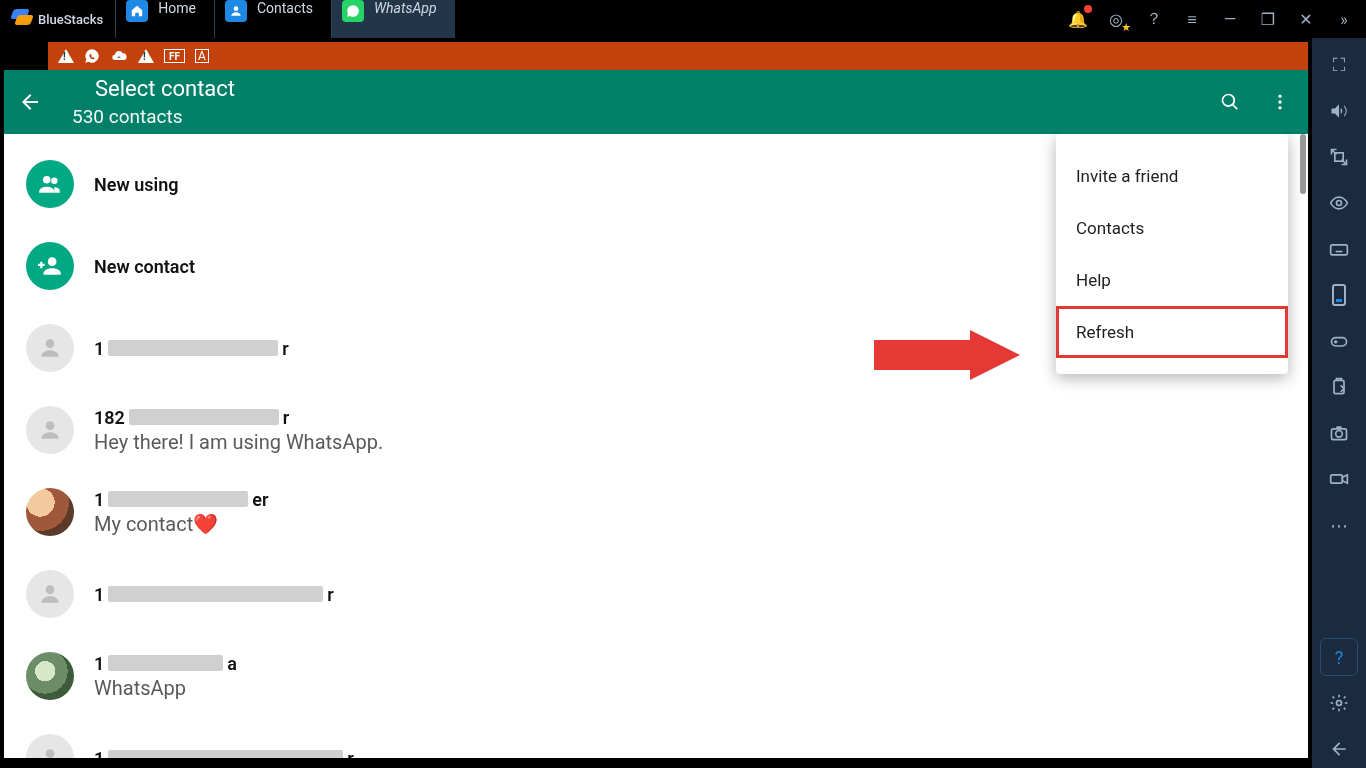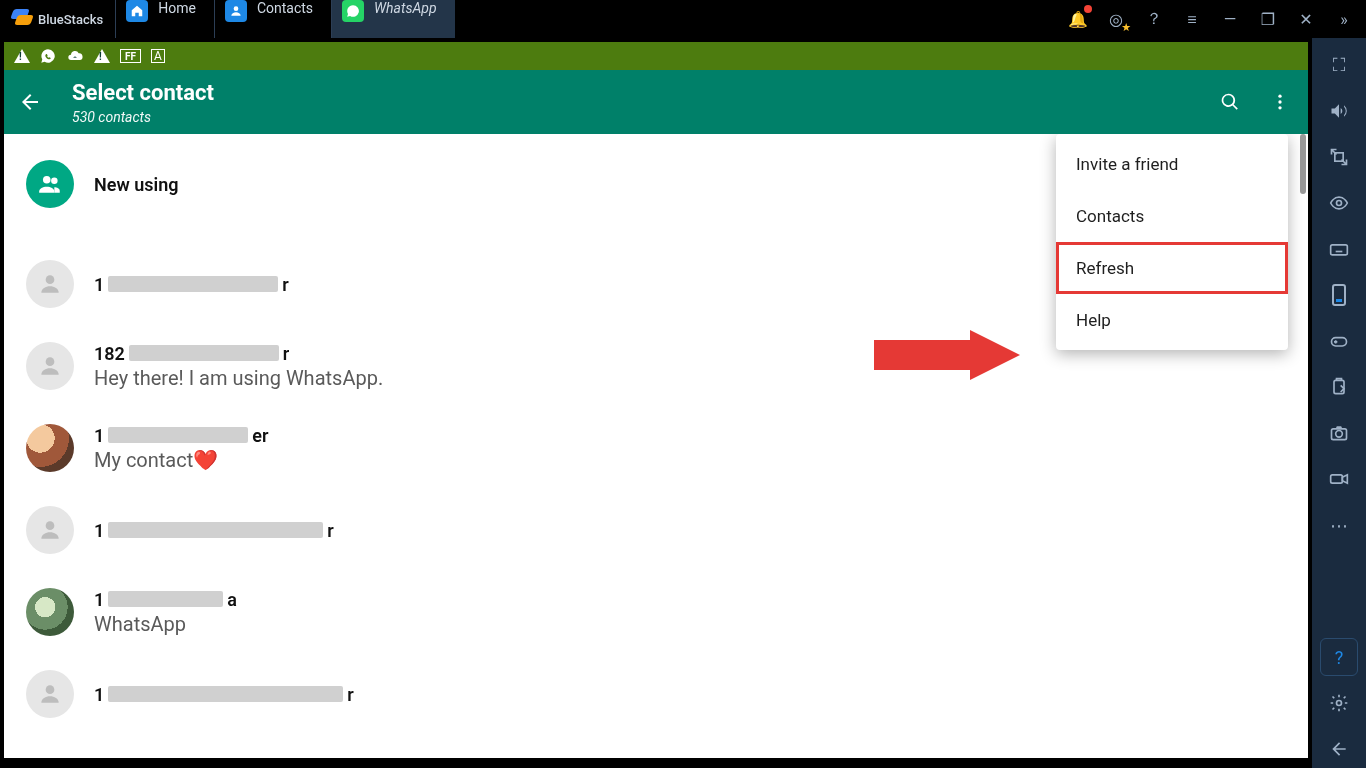--- a/index.html
+++ b/index.html
@@ -26,52 +26,52 @@
 
   
   .main-row { display:flex; height: calc(768px - 38px); }
   .app-area { flex:1; background:#000; padding: 4px 4px 10px 4px; display:flex; flex-direction:column; }
   .side-panel { width: 54px; background:#1a2b3f; display:flex; flex-direction:column; align-items:center; padding-top:8px; gap:8px; }
   .side-panel .sp-icon { width:38px; height:38px; display:flex; align-items:center; justify-content:center; color:#9fb1c6; font-size:18px; cursor:pointer; border-radius:6px;}
   .side-panel .spacer { flex:1; }
   .sp-highlight { color:#1e88e5 !important; border:1px solid #2a4b6e; border-radius:4px; width:34px; height:34px;}
 
   
-  .status-bar { height: 28px; background:#4d7c0f; display:flex; align-items:center; gap:10px; padding: 0 10px; color:#fff;}
+  .status-bar { height: 28px; background:#c2410c; display:flex; align-items:center; gap:10px; padding: 0 10px; color:#fff;margin-left:44px;}
   .status-bar .s-ic { font-size:16px; }
   .ffbox { font-size:10px; font-weight:700; padding:0 4px; border:1px solid #fff; height:14px; display:flex; align-items:center;}
   .mini-square { font-size:12px; border:1px solid #fff; width:14px; height:14px; display:flex; align-items:center; justify-content:center;}
   .warn-triangle { width:0; height:0; border-left:8px solid transparent; border-right:8px solid transparent; border-bottom:14px solid #fff; position:relative;}
   .warn-triangle::after{content:"!"; position:absolute; top:2px; left:-3px; font-size:10px; color:#0b3d35; font-weight:bold;}
 
   
   .wa-header { height:64px; background:#008069; display:flex; align-items:center; color:#fff; padding-left:14px; padding-right:18px; position:relative;}
   .back-arrow { font-size:22px; margin-right:30px; cursor:pointer;}
   .wa-title { display:flex; flex-direction:column; }
-  .wa-title .t1 { font-size:22px; font-weight:700;}
-  .wa-title .t2 { font-size:14px; opacity:0.95; margin-top:4px;font-style:italic;}
+  .wa-title .t1 { font-size:22px; font-weight:400;margin-left:23px;}
+  .wa-title .t2 { font-size:19px; opacity:0.95; margin-top:4px;}
   .wa-header-right { margin-left:auto; display:flex; gap:30px; align-items:center;}
   .wa-header-right .hicon { font-size:20px; cursor:pointer; color:#fff;}
 
   
   .list-area { flex:1; background:#fff; overflow:hidden; position:relative; }
   .list-inner { padding: 18px 0 0 0;}
   .row { display:flex; align-items:center; padding: 8px 20px 8px 22px; cursor:pointer;}
   .avatar { width:48px; height:48px; border-radius:50%; background:#e6e6e6; display:flex; align-items:center; justify-content:center; color:#b7b7b7; font-size:22px; flex-shrink:0; margin-right:20px;}
   .avatar.green { background:#00a884; color:#fff;}
   .avatar.photo1 { background: radial-gradient(circle at 30% 30%, #f4c99e 0 30%, #a0583a 30% 60%, #5b3a2a 60% 100%);}
   .avatar.photo2 { background: radial-gradient(circle at 40% 40%, #d7e8c6 0 25%, #6b8e67 25% 55%, #3d5a3a 55% 100%);}
   .row .info { display:flex; flex-direction:column; gap:2px; position:relative;}
   .name { font-size:18px; font-weight:600; color:#111; display:flex; align-items:center; gap:4px;}
   .status { font-size:20px; color:#5a5a5a;}
   .gap { height: 18px; }
   .redact { display:inline-block; height:16px; background:#d0d0d0; border-radius:2px; vertical-align:middle;}
 
   
-  .popup-menu { position:absolute; top:0; right:20px; width:232px; background:#fff; border-radius:4px; box-shadow: 0 4px 16px rgba(0,0,0,0.3); z-index:100; padding:4px 0;}
+  .popup-menu { position:absolute; top:0; right:20px; width:232px; background:#fff; border-radius:4px; box-shadow: 0 4px 16px rgba(0,0,0,0.3); z-index:100; padding:16px 0;}
   .popup-menu .mi { padding: 16px 20px; font-size:17px; color:#1f1f1f; cursor:pointer;}
   .popup-menu .mi.highlight-box { outline:3px solid #e53935; outline-offset:-3px; }
 
   
   .red-arrow { position:absolute; top:196px; left:870px; z-index:200; pointer-events:none;}
   .red-arrow .shaft{ width:100px; height:30px; background:#e53935; position:absolute; top:10px; left:0;}
   .red-arrow .head{ width:0; height:0; border-top:25px solid transparent; border-bottom:25px solid transparent; border-left:50px solid #e53935; position:absolute; left:96px; top:0;}
 
   
   .scrollhint { position:absolute; right:2px; top:0; width:6px; height:60px; background:#999; border-radius:3px;}
@@ -184,20 +184,32 @@
                 <path d="M2 19c0-3 3.5-4.5 7-4.5s7 1.5 7 4.5v1H2z"></path>
                 <path d="M16 15c2.5 0 5 1 5 3.5V20h-5"></path>
               </svg>
           </div>
           <div class="info">
               <span class="name">New using</span>
             </div>
         </div>
         <div class="gap"></div>
 
+        <div class="row">
+          <div class="avatar green">
+            <svg width="26" height="26" viewBox="0 0 24 24" fill="white">
+                <circle cx="14" cy="8" r="4"></circle>
+                <path d="M6 19c0-3 3.5-5 8-5s8 2 8 5v1H6z"></path>
+                <path d="M4 8v6M1 11h6" stroke="white" stroke-width="2"></path>
+              </svg>
+          </div>
+          <div class="info">
+              <span class="name">New contact</span>
+            </div>
+        </div>
         <div class="gap"></div>
 
         <div class="row">
           <div class="avatar">
             <svg width="26" height="26" viewBox="0 0 24 24" fill="#bdbdbd">
                 <circle cx="12" cy="8" r="4"></circle>
                 <path d="M4 20c0-4 4-6 8-6s8 2 8 6z"></path>
               </svg>
           </div>
           <div class="info">
@@ -284,22 +296,22 @@
                 <span class="redact" style="width:235px"></span>
                 <span>r</span>
             </span>
           </div>
         </div>
       </div>
 
       <div class="popup-menu">
         <div class="mi">Invite a friend</div>
         <div class="mi">Contacts</div>
+        <div class="mi">Help</div>
         <div class="mi highlight-box">Refresh</div>
-        <div class="mi">Help</div>
       </div>
 
       <div class="red-arrow">
         <div class="shaft"></div>
           <div class="head"></div>
       </div>
     </div>
   </div>
 
   <div class="side-panel">

